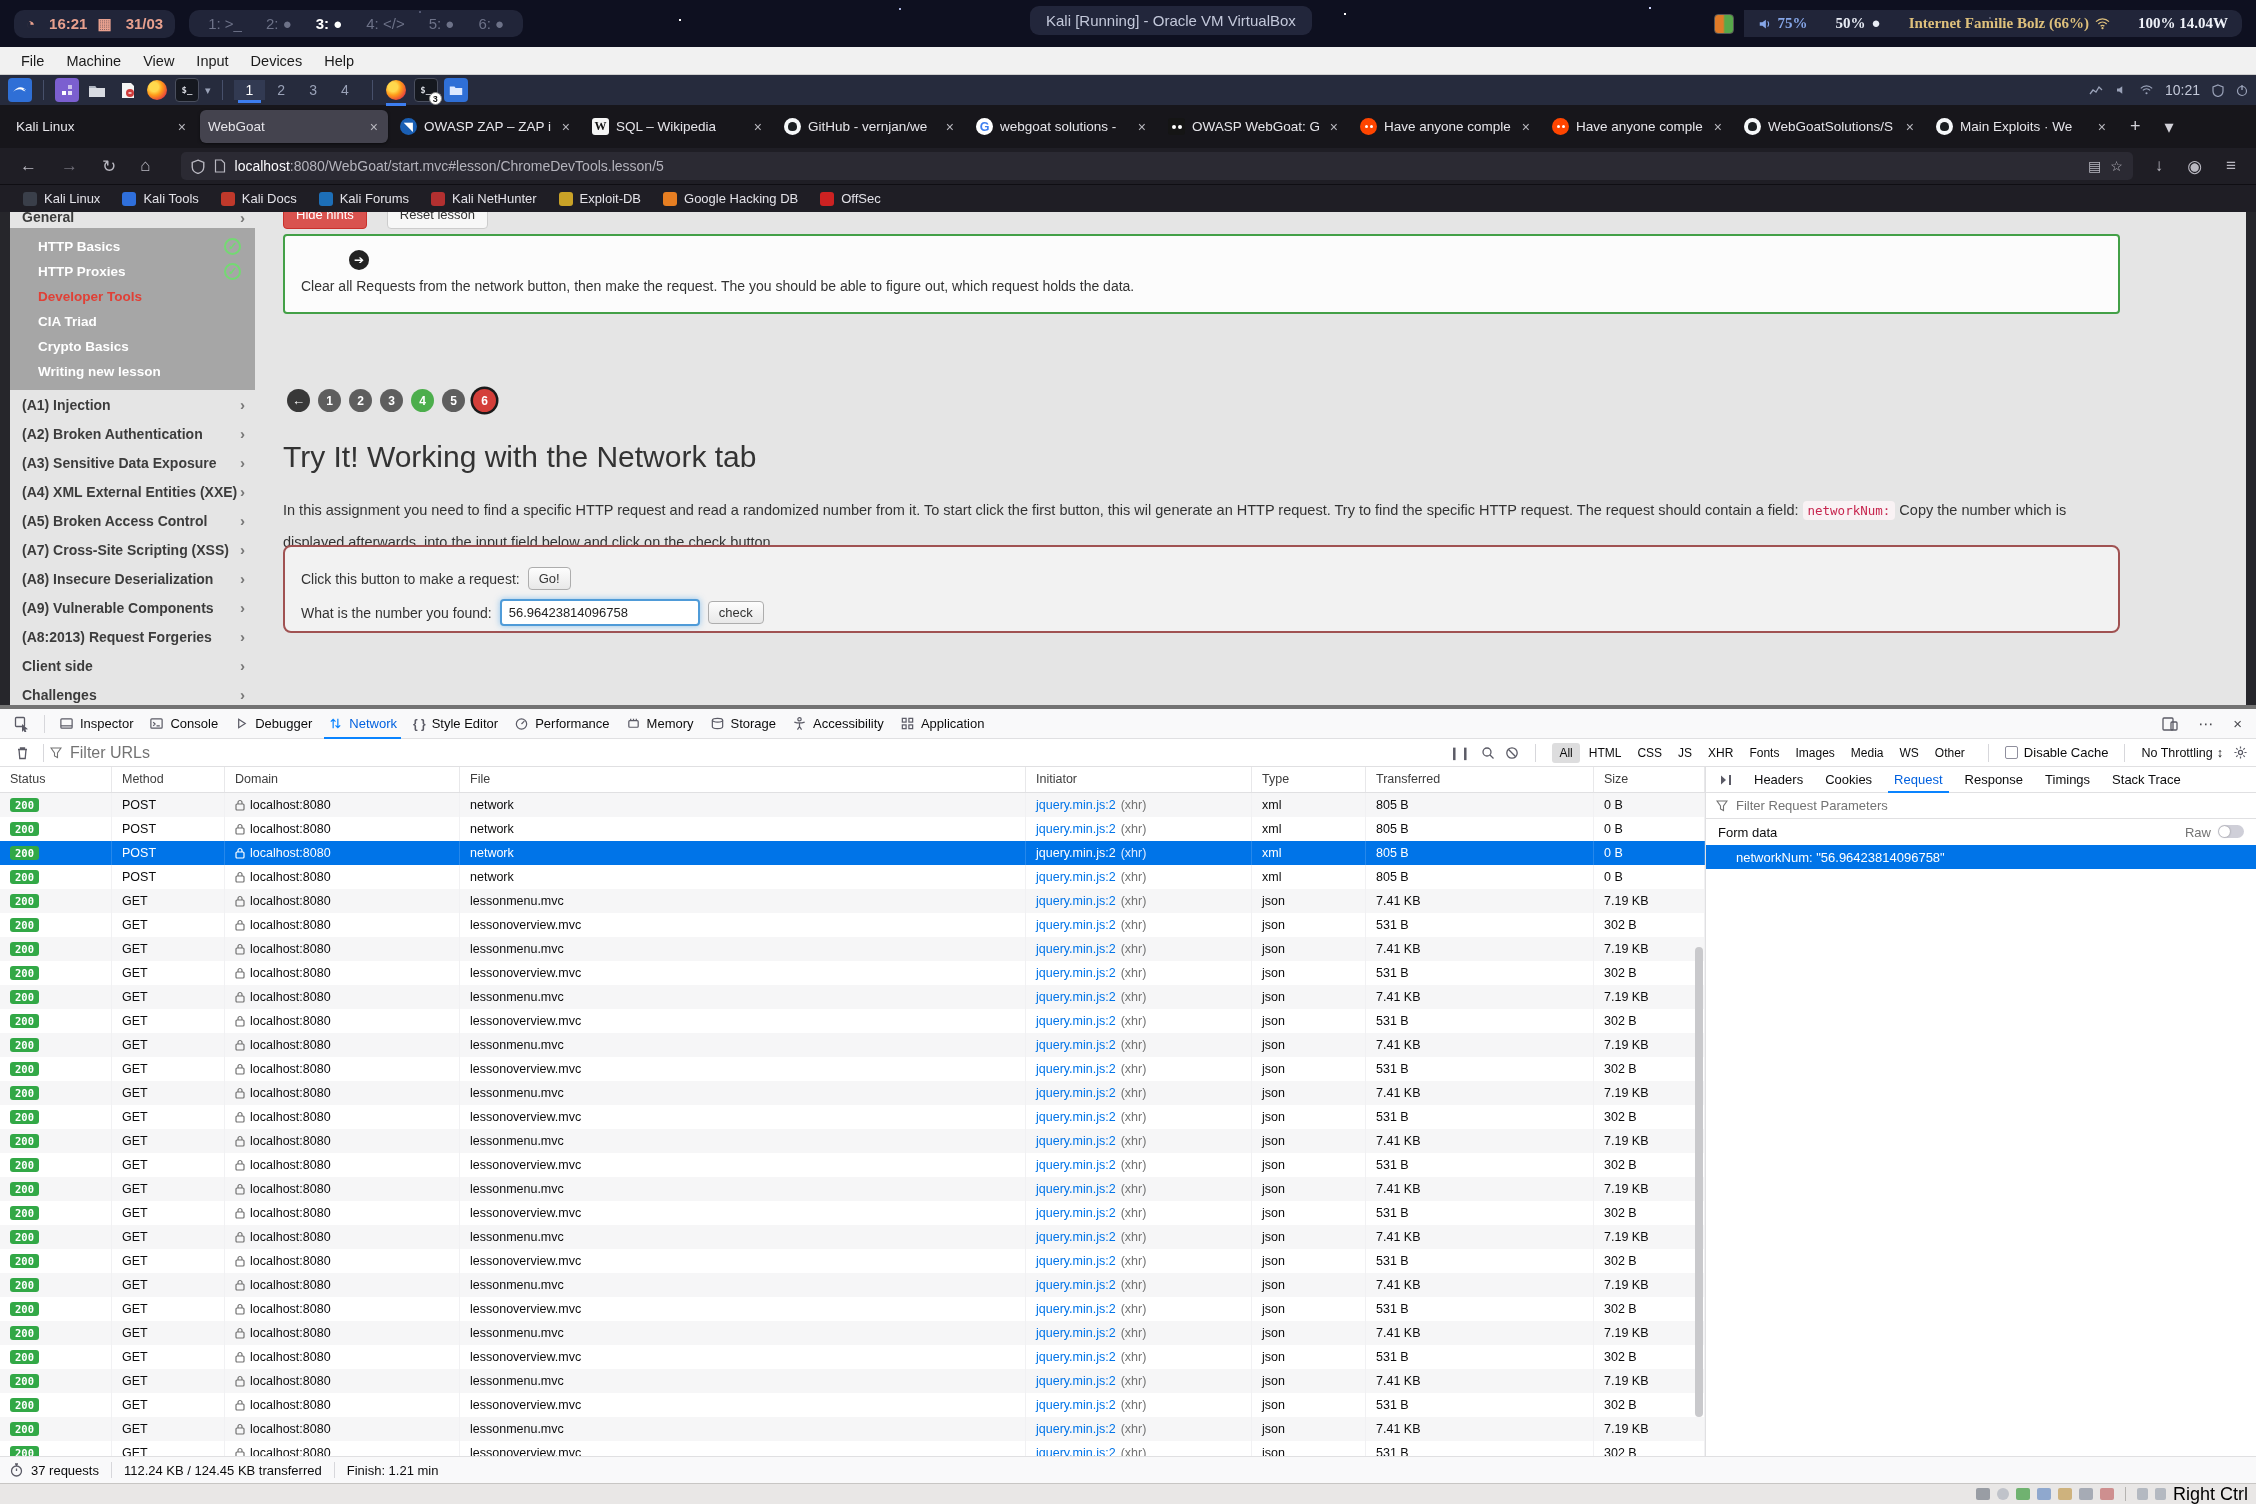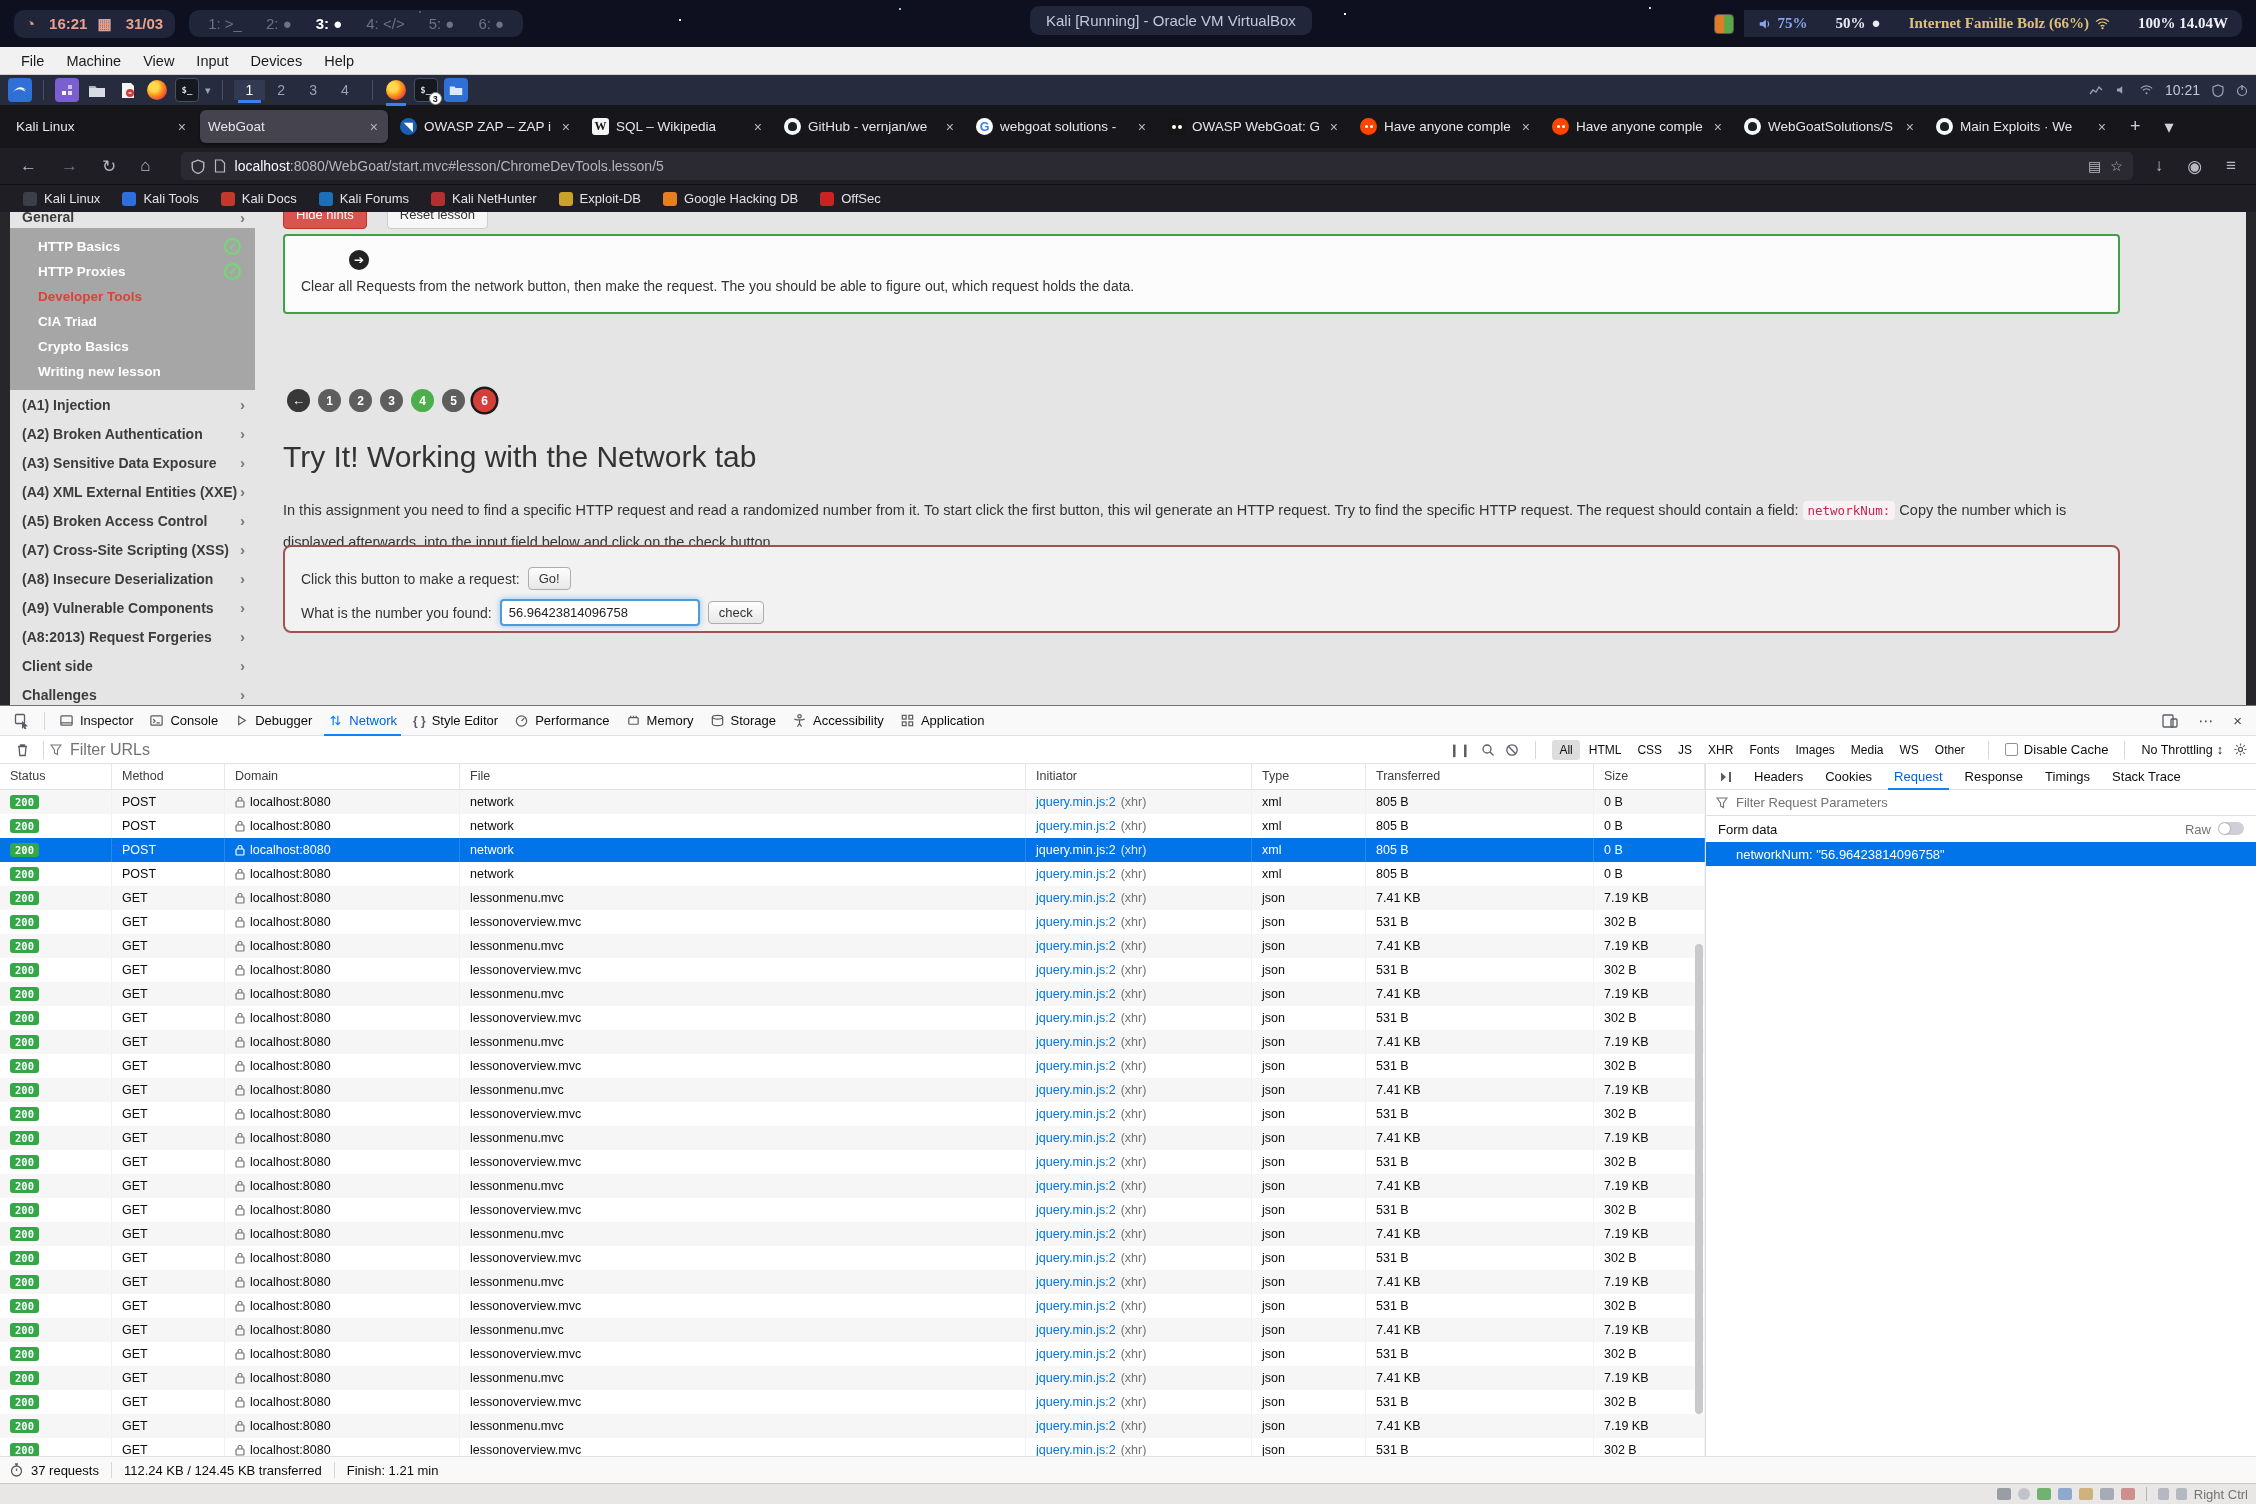--- a/index.html
+++ b/index.html
@@ -116,21 +116,21 @@
   .pg.red { background:#d43f3a; box-shadow:0 0 0 2.5px #1a1a1a; }
   .lesson-title { position:absolute; top:228px; font-size:30px; font-weight:500; color:#333; }
   .lesson-desc { position:absolute; top:283px; width:1820px; font-size:14.5px; color:#333; line-height:2.2; }
   .code-chip { font-family:"DejaVu Sans Mono",monospace; font-size:12.5px; color:#c7254e; background:#f9f2f4; border-radius:4px; padding:2px 5px; }
   .try-box { position:absolute; top:333px; left:0; right:0; height:88px; border:2px solid #a05252; border-radius:8px; background:#f2f2f2; padding:20px 16px; }
   .try-row { display:flex; align-items:center; gap:8px; margin-bottom:9px; font-size:14px; color:#333; }
   .btn-sm { background:#eee; background:linear-gradient(#fdfdfd,#e8e8e8); border:1px solid #adadad; border-radius:4px; font-size:13px; color:#333; padding:3px 10px; }
   .answer-input { width:200px; height:27px; border:2px solid #4f9bd8; box-shadow:0 0 6px rgba(102,175,233,.7); border-radius:4px; font-size:13px; padding:0 7px; color:#222; background:#fff; }
 
   
-  .devtools { height:778px; background:#fff; border-top:1px solid #737373; display:flex; flex-direction:column; font-size:13px; color:#0c0c0d; }
+  .devtools { height:778px; background:#fff; border-top:4px solid #737373; display:flex; flex-direction:column; font-size:13px; color:#0c0c0d; }
   .dt-toolbar { height:30px; background:#f9f9fa; border-bottom:1px solid #e0e0e2; display:flex; align-items:center; padding:0 6px; flex-shrink:0; }
   .dt-tool-sep { width:1px; height:18px; background:#d7d7db; margin:0 6px; }
   .dt-tab { display:flex; align-items:center; gap:6px; padding:0 8px; height:30px; color:#0c0c0d; position:relative; }
   .dt-tab svg { stroke:#5b5b66; fill:none; stroke-width:1.3; }
   .dt-tab .braces { color:#5b5b66; font-weight:bold; font-size:12px; }
   .dt-tab.active { color:#0060df; }
   .dt-tab.active svg { stroke:#0a84ff; }
   .dt-tab.active::after { content:""; position:absolute; left:4px; right:4px; bottom:0; height:2px; background:#0a84ff; }
   .dt-toolbar-right { margin-left:auto; display:flex; align-items:center; gap:4px; }
   .dt-icobtn { padding:2px 8px; color:#4a4a4f; font-size:15px; }
@@ -179,21 +179,21 @@
   .dp-param { height:24px; background:#0074e8; color:#fff; font-size:13px; display:flex; align-items:center; padding:0 12px 0 30px; flex-shrink:0; }
 
   .dt-statusbar { height:27px; border-top:1px solid #e0e0e2; background:#f9f9fa; display:flex; align-items:center; padding:0 10px; gap:0; font-size:13px; color:#0c0c0d; flex-shrink:0; }
   .sb-sep { width:1px; height:16px; background:#d7d7db; margin:0 12px; }
   .dt-statusbar svg { stroke:#5b5b66; fill:none; stroke-width:1.3; margin-right:8px; }
 
   
   .vbox-status { height:21px; background:#e9e7e6; border-top:1px solid #c8c6c4; display:flex; align-items:center; justify-content:flex-end; padding:0 8px; gap:7px; }
   .vb-ico { width:14px; height:12px; border-radius:2px; opacity:.85; }
   .vb-sep { width:1px; height:14px; background:#b5b3b0; margin:0 4px; }
-  .vbox-status .hint { font-size:13px; color:#737373; }
+  .vbox-status .hint { font-size:18px; color:#000000; }
 </style>
 </head>
 <body>
 
 <div class="screen">
 
   <div class="host-panel">
     <div class="hp-pill hp-clockdate">
       <span class="ico">◔</span>
       <span>16:21</span>

